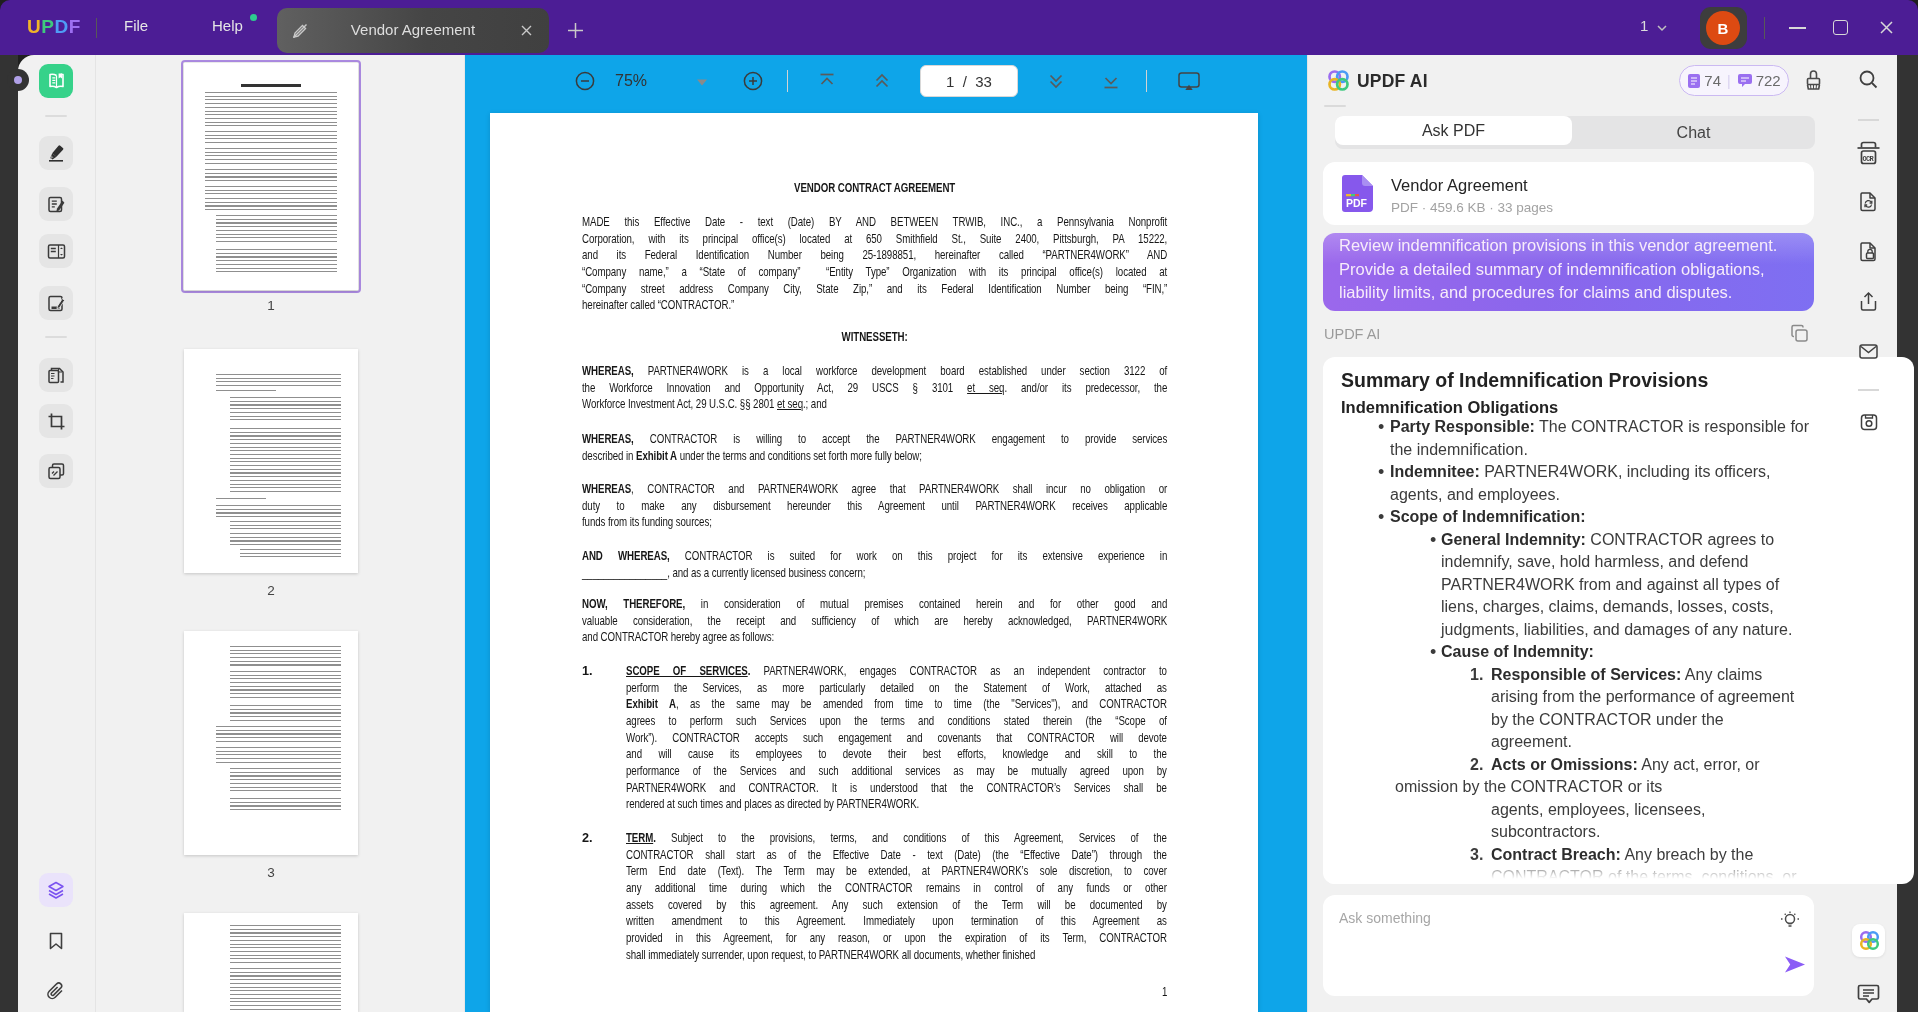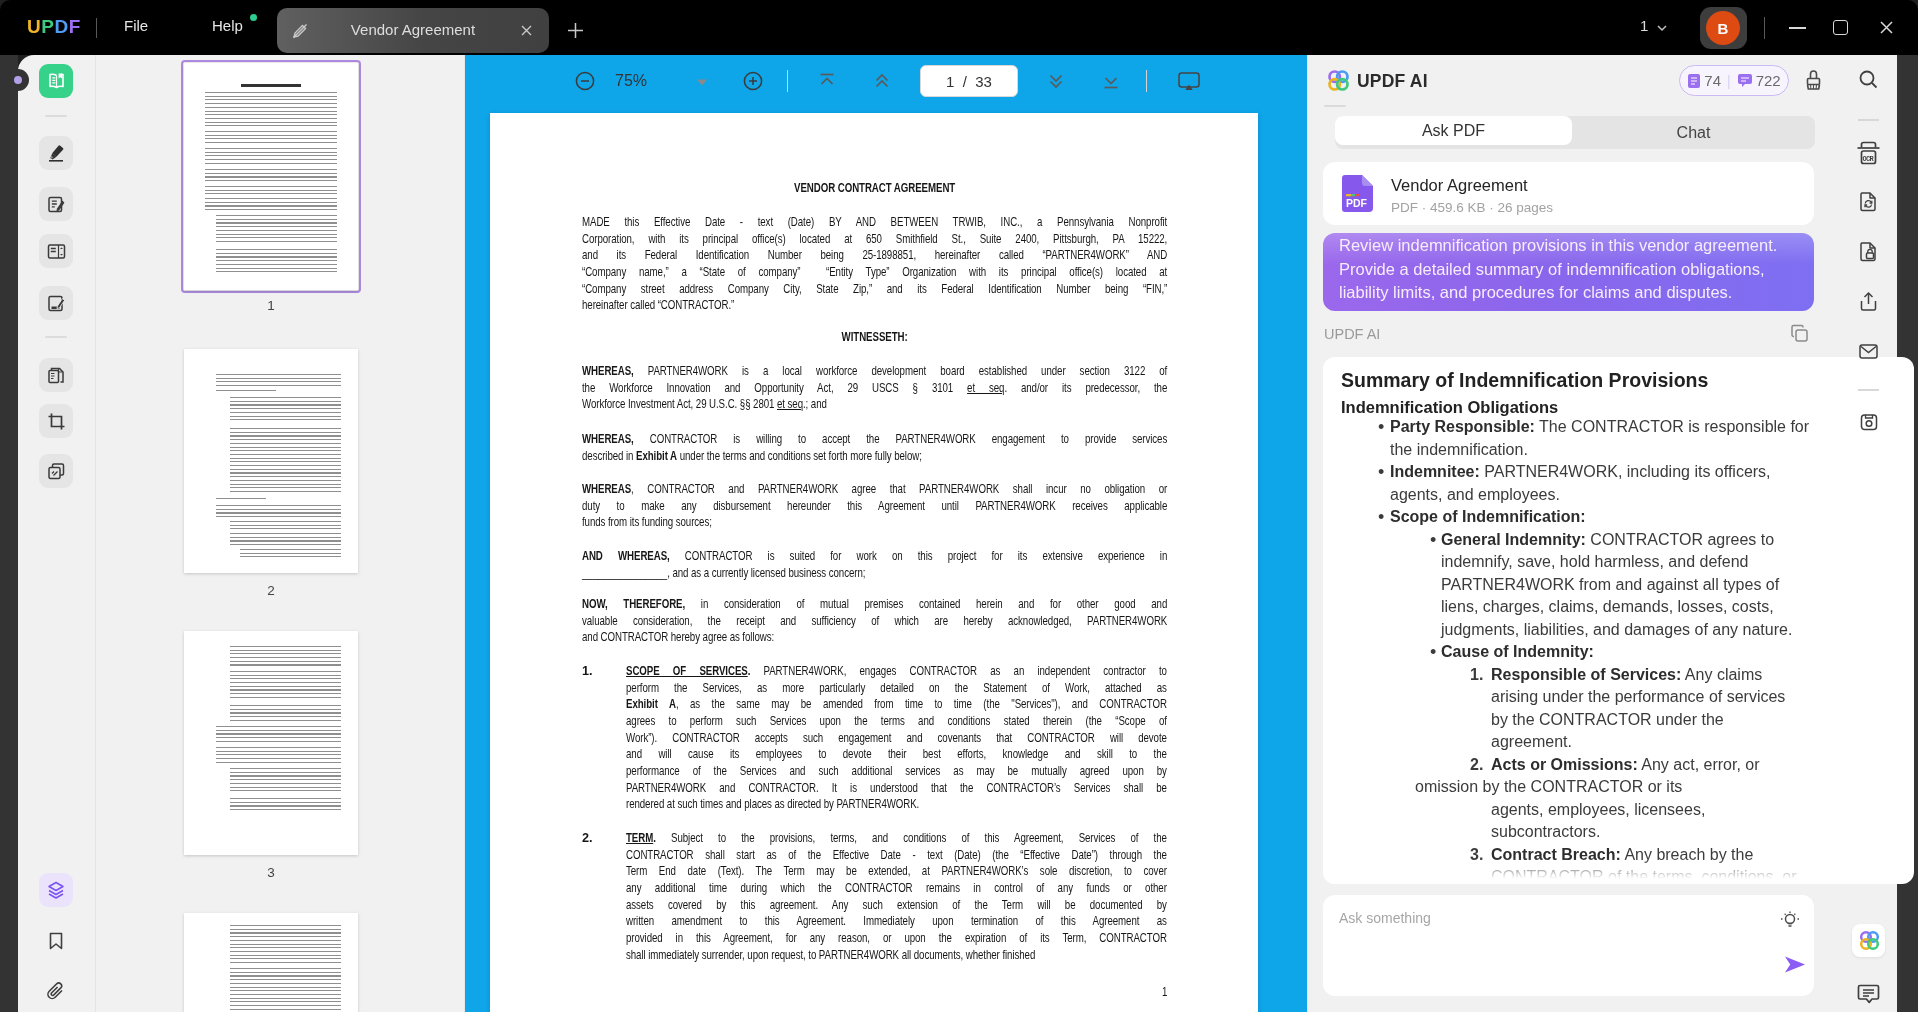--- a/index.html
+++ b/index.html
@@ -1,18 +1,18 @@
 <!DOCTYPE html>
 <html><head>
 <meta charset="utf-8">
 <style>
 *{margin:0;padding:0;box-sizing:border-box}
 html,body{width:1918px;height:1012px;overflow:hidden;background:#1f1f1f;font-family:"Liberation Sans",sans-serif}
 .abs{position:absolute}
-#titlebar{position:absolute;left:0;top:0;width:1918px;height:55px;background:#000000;border-radius:10px 10px 0 0}
+#titlebar{position:absolute;left:0;top:0;width:1918px;height:55px;background:#4c1d95;border-radius:10px 10px 0 0}
 #ldark{position:absolute;left:0;top:55px;width:18px;height:957px;background:#333333}
 #rdark{position:absolute;left:1897px;top:55px;width:21px;height:957px;background:#333333}
 #content{position:absolute;left:18px;top:55px;width:1879px;height:957px;background:#f1f1f1;border-radius:16px 16px 0 0}
 #iconbar{position:absolute;left:18px;top:55px;width:77px;height:957px}
 #thumbs{position:absolute;left:95px;top:55px;width:369px;height:957px;border-left:1px solid #e4e4e4}
 #docarea{position:absolute;left:464px;top:55px;width:843px;height:957px;background:#0ea5e9;border-left:1px solid #e7e7e7}
 #aipanel{position:absolute;left:1307px;top:55px;width:590px;height:957px;background:#f1f1f1;border-left:1px solid #e4e4e4}
 .chip{position:absolute;width:34px;height:34px;border-radius:9px;background:#e5e5e5;display:flex;align-items:center;justify-content:center}
 .sep-h{position:absolute;width:22px;height:2px;background:#dcdcdc;border-radius:1px}
 
@@ -322,21 +322,21 @@
   <div class="card" style="top:107px;width:491px;height:63px">
     <svg class="abs" style="left:19px;top:13px" width="31" height="37" viewBox="0 0 31 37">
         <path d="M3 0h17l11 11v22a4 4 0 01-4 4H3a3 3 0 01-3-3V3a3 3 0 013-3z" fill="#8658ec"></path>
         <path d="M20 0l11 11h-8a3 3 0 01-3-3z" fill="#a98ef2"></path>
         <rect x="4" y="19" width="13" height="2.2" fill="#e8524a"></rect>
         <rect x="4" y="19" width="9" height="2.2" fill="#3ec97e"></rect>
         <rect x="4" y="19" width="5" height="2.2" fill="#f0b429"></rect>
         <text x="4" y="32" font-size="10.5" font-weight="bold" fill="#fff" font-family="Liberation Sans,sans-serif">PDF</text>
       </svg>
     <div class="abs" style="left:68px;top:14px;font-size:16.5px;color:#242424">Vendor Agreement</div>
-    <div class="abs" style="left:68px;top:38px;font-size:13.5px;color:#a2a2a2">PDF · 459.6 KB · 26 pages</div>
+    <div class="abs" style="left:68px;top:38px;font-size:13.5px;color:#a2a2a2">PDF · 459.6 KB · 33 pages</div>
   </div>
   <div class="abs" style="left:15px;top:178px;width:491px;height:78px;border-radius:12px;background:linear-gradient(to bottom,rgba(255,255,255,0.22),rgba(255,255,255,0) 40%),linear-gradient(to right,#9b68ec,#8a66ec 45%,#7e6ff2);color:#f7ecfa;font-size:16.5px;line-height:23.5px;padding:1px 16px">Review indemnification provisions in this vendor agreement.<br>Provide a detailed summary of indemnification obligations,<br>liability limits, and procedures for claims and disputes.</div>
   <div class="abs" style="left:16px;top:271px;font-size:14.5px;color:#9a9a9a">UPDF AI</div>
   <svg class="abs" style="left:482px;top:269px" width="19" height="19" viewBox="0 0 19 19" fill="none" stroke="#8a8a8a" stroke-width="1.5">
       <rect x="6" y="6" width="11" height="11" rx="2"></rect>
       <path d="M13 3.5V3a1.5 1.5 0 00-1.5-1.5h-8A1.5 1.5 0 002 3v8A1.5 1.5 0 003.5 12.5H4" stroke-linejoin="round"></path>
     </svg>
   <div class="card" style="top:302px;width:591px;height:527px;overflow:hidden">
     <div class="abs" style="left:18px;top:12px;font-size:19.5px;font-weight:bold;color:#222">Summary of Indemnification Provisions</div>
     <div class="abs" style="left:18px;top:41px;font-size:16.5px;font-weight:bold;color:#222">Indemnification Obligations</div>
@@ -346,25 +346,25 @@
       <div class="r" style="padding-left:67px"><span class="dot" style="left:55px">•</span><b>Indemnitee:</b> PARTNER4WORK, including its officers,</div>
       <div class="r" style="padding-left:67px">agents, and employees.</div>
       <div class="r" style="padding-left:67px"><span class="dot" style="left:55px">•</span><b>Scope of Indemnification:</b></div>
       <div class="r" style="padding-left:118px"><span class="dot" style="left:107px">•</span><b>General Indemnity:</b> CONTRACTOR agrees to</div>
       <div class="r" style="padding-left:118px">indemnify, save, hold harmless, and defend</div>
       <div class="r" style="padding-left:118px">PARTNER4WORK from and against all types of</div>
       <div class="r" style="padding-left:118px">liens, charges, claims, demands, losses, costs,</div>
       <div class="r" style="padding-left:118px">judgments, liabilities, and damages of any nature.</div>
       <div class="r" style="padding-left:118px"><span class="dot" style="left:107px">•</span><b>Cause of Indemnity:</b></div>
       <div class="r" style="padding-left:168px"><span class="num" style="left:147px">1.</span><b>Responsible of Services:</b> Any claims</div>
-      <div class="r" style="padding-left:168px">arising under the performance of services</div>
+      <div class="r" style="padding-left:168px">arising from the performance of agreement</div>
       <div class="r" style="padding-left:168px">by the CONTRACTOR under the</div>
       <div class="r" style="padding-left:168px">agreement.</div>
       <div class="r" style="padding-left:168px"><span class="num" style="left:147px">2.</span><b>Acts or Omissions:</b> Any act, error, or</div>
-      <div class="r" style="padding-left:92px">omission by the CONTRACTOR or its</div>
+      <div class="r" style="padding-left:72px">omission by the CONTRACTOR or its</div>
       <div class="r" style="padding-left:168px">agents, employees, licensees,</div>
       <div class="r" style="padding-left:168px">subcontractors.</div>
       <div class="r" style="padding-left:168px"><span class="num" style="left:147px">3.</span><b>Contract Breach:</b> Any breach by the</div>
       <div class="r" style="padding-left:168px">CONTRACTOR of the terms, conditions, or</div>
     </div>
     <div class="abs" style="left:0;bottom:0;width:491px;height:26px;background:linear-gradient(to bottom,rgba(255,255,255,0),#ffffff 80%)"></div>
   </div>
   <div class="card" style="top:840px;width:491px;height:101px">
     <div class="abs" style="left:16px;top:15px;font-size:14px;color:#a6a6a6">Ask something</div>
     <svg class="abs" style="left:455px;top:14px" width="24" height="24" viewBox="0 0 24 24" fill="none" stroke="#4a4a4a" stroke-width="1.5">

